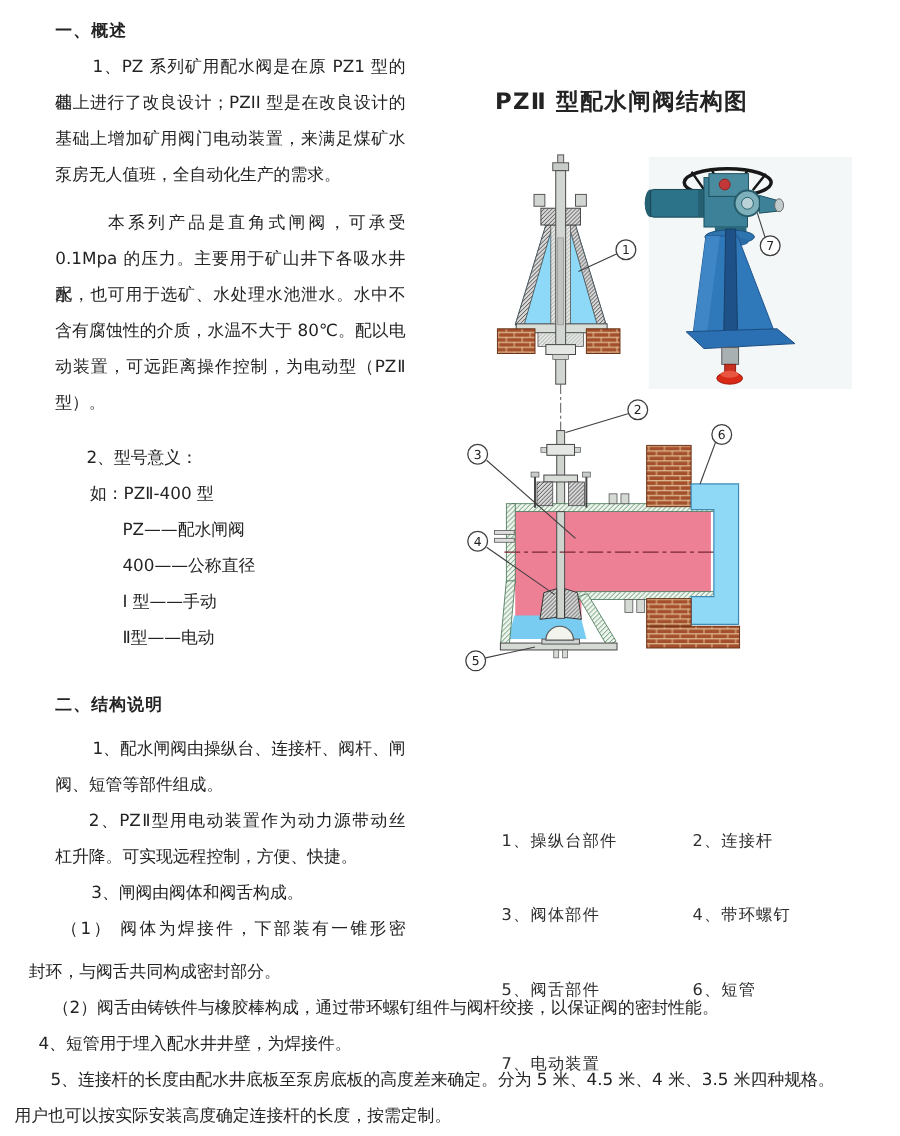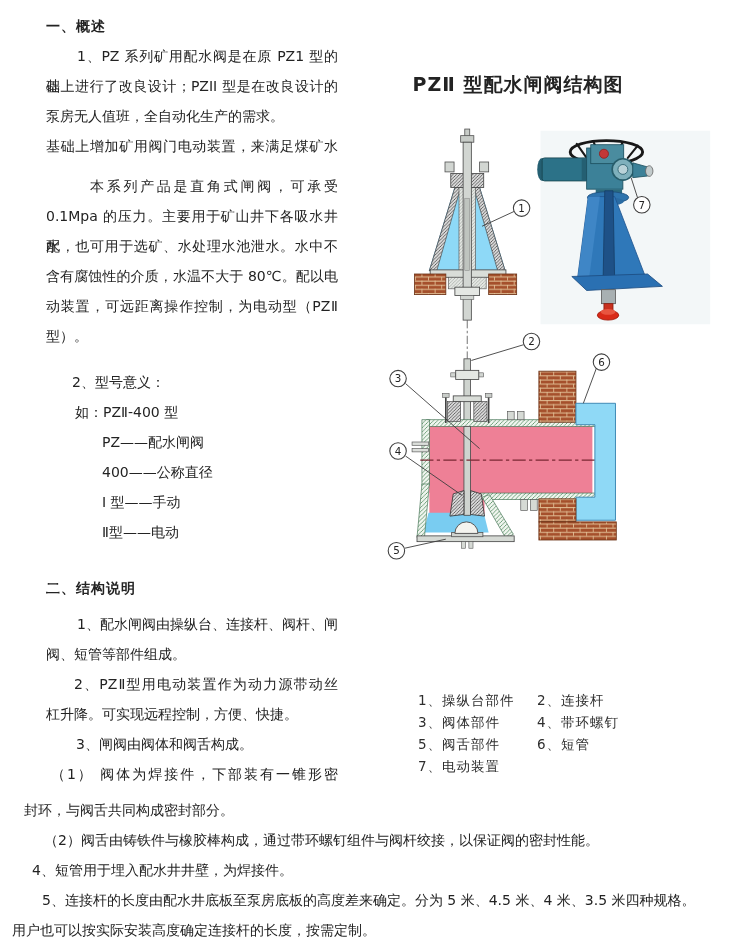--- a/index.html
+++ b/index.html
@@ -11,33 +11,33 @@
   .sechead{font-size:14px;font-weight:bold;letter-spacing:1px;height:30px;}
   .mt10{margin-top:10px;}.mt16{margin-top:16px;}.mt34{margin-top:26px;}.mt6{margin-top:6px;}
   .i31{text-indent:31px;}.i44{text-indent:44px;}.i26{text-indent:26px;}.i29{text-indent:29px;}
   .i56{text-indent:56px;}.i28{text-indent:28px;}.i30{text-indent:30px;}.i5{text-indent:5px;}
   .bottomblock{position:absolute;left:12px;top:795px;width:742px;font-size:14px;line-height:30px;}
   .b0{text-indent:12px;}.b1{text-indent:32px;}.b2{text-indent:20px;}.b3{text-indent:30px;}.b4{text-indent:0;}
   .dtitle{position:absolute;left:405px;top:72px;width:226px;text-align:center;
           font-size:19px;font-weight:bold;letter-spacing:1px;}
   .legend{position:absolute;left:418px;top:692px;display:grid;
           grid-template-columns:119px auto;grid-auto-rows:22px;
-          font-size:13.5px;color:#2e2e2e;letter-spacing:1px;}
+          font-size:13.5px;color:#2e2e2e;letter-spacing:1px;gap:40px;}
   svg{position:absolute;left:336px;top:120px;}
   svg text{font-family:"DejaVu Sans",sans-serif;}
 </style>
 </head>
 <body>
 
 <div class="leftcol">
   <div class="sechead">一、概述</div>
   <div class="ln j i31">1、PZ 系列矿用配水阀是在原 PZ1 型的基</div>
   <div class="ln j">础上进行了改良设计；PZII 型是在改良设计的</div>
+  <div class="ln j">基础上增加矿用阀门电动装置，来满足煤矿水</div>
   <div class="ln">泵房无人值班，全自动化生产的需求。</div>
-  <div class="ln j">基础上增加矿用阀门电动装置，来满足煤矿水</div>
 
   <div class="ln j i44 mt10">本系列产品是直角式闸阀，可承受</div>
   <div class="ln j">0.1Mpa 的压力。主要用于矿山井下各吸水井配</div>
   <div class="ln j">水，也可用于选矿、水处理水池泄水。水中不</div>
   <div class="ln j">含有腐蚀性的介质，水温不大于 80℃。配以电</div>
   <div class="ln j">动装置，可远距离操作控制，为电动型（PZⅡ</div>
   <div class="ln">型）。</div>
 
   <div class="ln i26 mt16">2、型号意义：</div>
   <div class="ln i29">如：PZⅡ-400 型</div>

